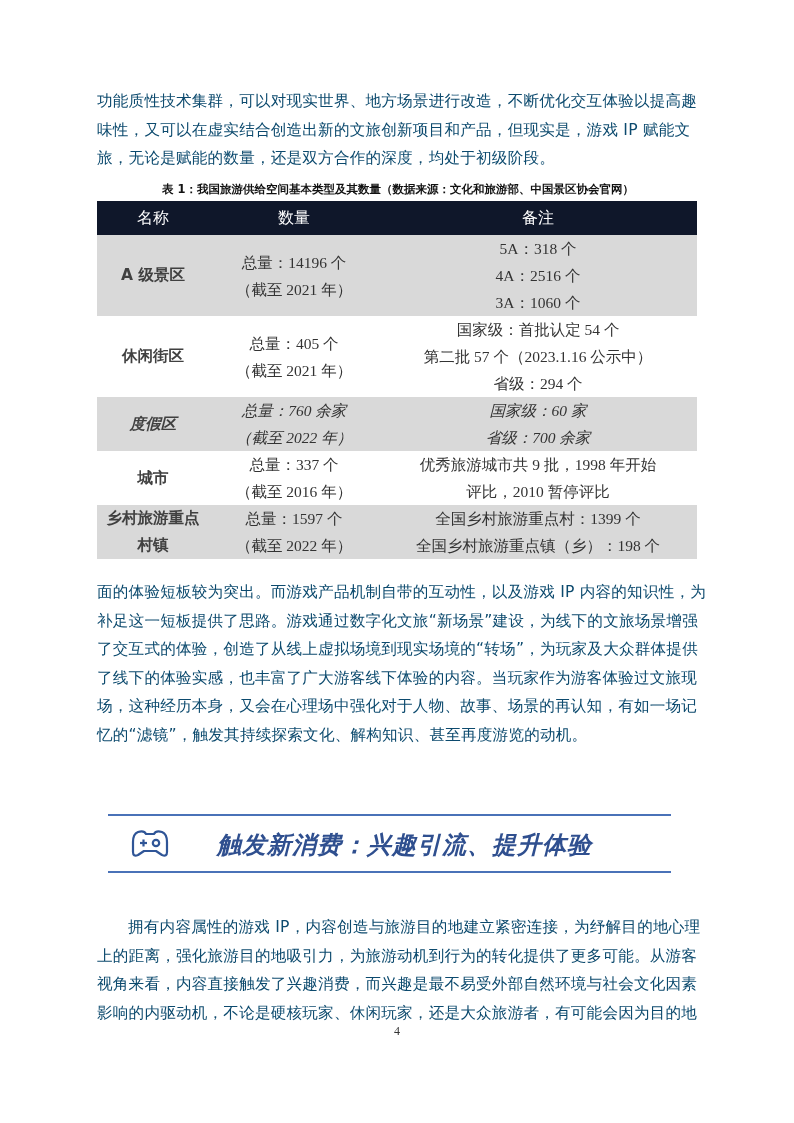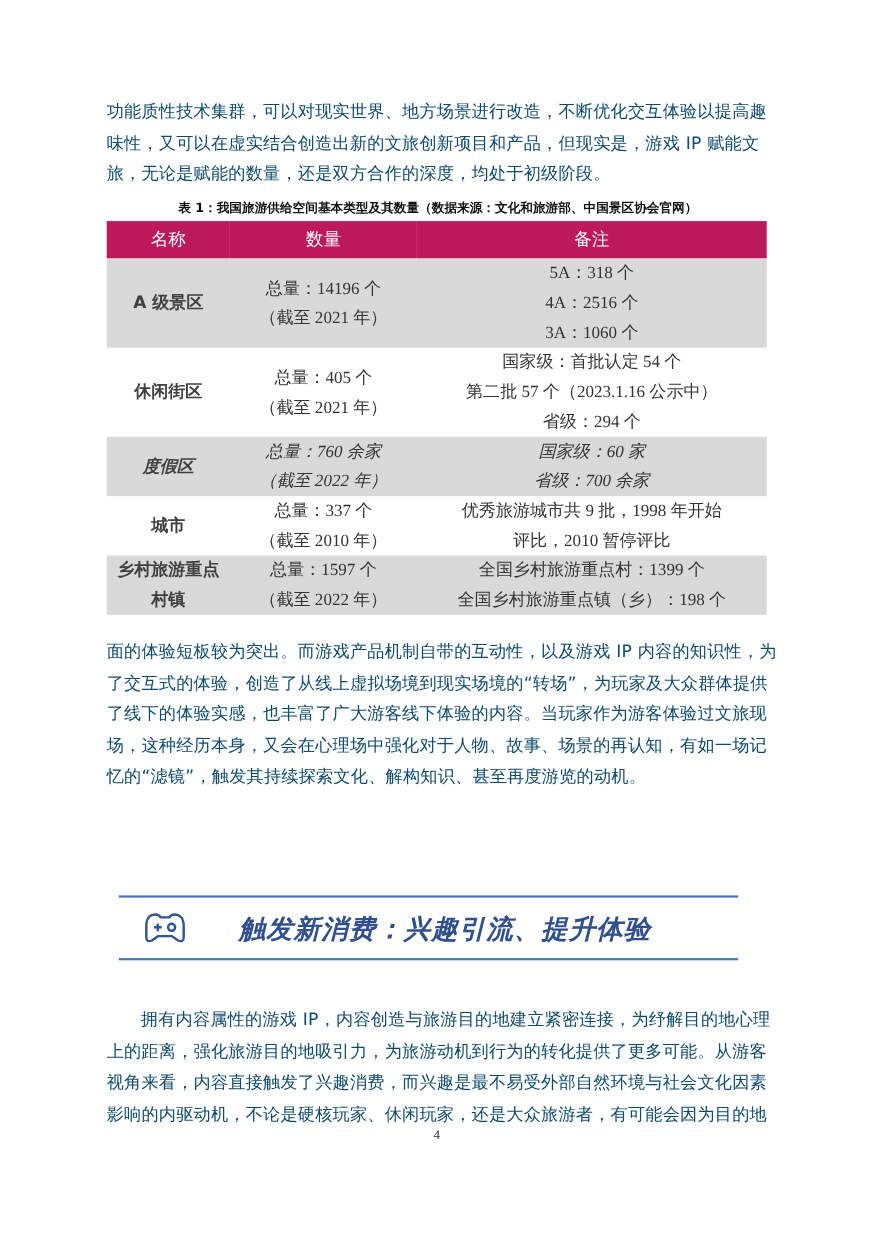--- a/index.html
+++ b/index.html
@@ -8,21 +8,21 @@
   .para { position: absolute; left: 97px; width: 602px; font-size: 15.6px; line-height: 28.6px;
           color: #0c4a6e; text-align: justify; letter-spacing: 0.2px;
           font-family: "DejaVu Sans", "Liberation Sans", sans-serif; }
   .para .line { display: block; white-space: nowrap; height: 28.6px; }
   .indent { padding-left: 31px; }
   .caption { position: absolute; left: 97px; width: 602px; top: 182px; text-align: center;
              font-size: 11.5px; font-weight: bold; color: #111;
              font-family: "DejaVu Sans", "Liberation Sans", sans-serif; }
   table.supply { position: absolute; left: 97px; top: 201px; width: 600px; border-collapse: collapse;
                  font-family: "Liberation Serif", "DejaVu Serif", serif; }
-  table.supply th { background: #be185d; color: #ffffff; font-weight: normal; font-size: 16px;
+  table.supply th { background: #0f172a; color: #ffffff; font-weight: normal; font-size: 16px;
                     height: 34px; padding: 0; font-family: "DejaVu Sans", "Liberation Sans", sans-serif; }
   table.supply td { text-align: center; vertical-align: middle; padding: 0; font-size: 15.5px;
                     color: #333; line-height: 27px; }
   table.supply tr.gray td { background: #d9d9d9; }
   table.supply td.name { font-weight: bold; color: #404040; font-size: 15.5px;
                          font-family: "DejaVu Sans", "Liberation Sans", sans-serif; }
   table.supply td .ln { display: block; }
   .c1 { width: 112px; } .c2 { width: 170px; } .c3 { width: 318px; }
   .section-banner { position: absolute; left: 108px; top: 814px; width: 563px; height: 60px; }
   .section-banner .rule { position: absolute; left: 0; width: 563px; height: 2px; background: #4a72b8; }
@@ -96,21 +96,21 @@
         <span class="ln">国家级：60 家</span>
         <span class="ln">省级：700 余家</span>
       </td>
     </tr>
     <tr style="height:52px;">
       <td class="name">
           <span class="ln">城市</span>
         </td>
       <td>
         <span class="ln">总量：337 个</span>
-        <span class="ln">（截至 2010 年）</span>
+        <span class="ln">（截至 2016 年）</span>
       </td>
       <td>
         <span class="ln">优秀旅游城市共 9 批，1998 年开始</span>
         <span class="ln">评比，2010 暂停评比</span>
       </td>
     </tr>
     <tr class="gray" style="height:54px;">
       <td class="name">
         <span class="ln">乡村旅游重点</span>
         <span class="ln">村镇</span>
@@ -122,20 +122,21 @@
       <td>
         <span class="ln">全国乡村旅游重点村：1399 个</span>
         <span class="ln">全国乡村旅游重点镇（乡）：198 个</span>
       </td>
     </tr>
   </tbody>
 </table>
 
 <div class="para" style="top:578px;">
   <span class="line">面的体验短板较为突出。而游戏产品机制自带的互动性，以及游戏 IP 内容的知识性，为</span>
+  <span class="line">补足这一短板提供了思路。游戏通过数字化文旅“新场景”建设，为线下的文旅场景增强</span>
   <span class="line">了交互式的体验，创造了从线上虚拟场境到现实场境的“转场”，为玩家及大众群体提供</span>
   <span class="line">了线下的体验实感，也丰富了广大游客线下体验的内容。当玩家作为游客体验过文旅现</span>
   <span class="line">场，这种经历本身，又会在心理场中强化对于人物、故事、场景的再认知，有如一场记</span>
   <span class="line">忆的“滤镜”，触发其持续探索文化、解构知识、甚至再度游览的动机。</span>
 </div>
 
 <div class="section-banner">
   <div class="rule top"></div>
   <span class="icon">
     <svg width="40" height="32" viewBox="0 0 40 32">

